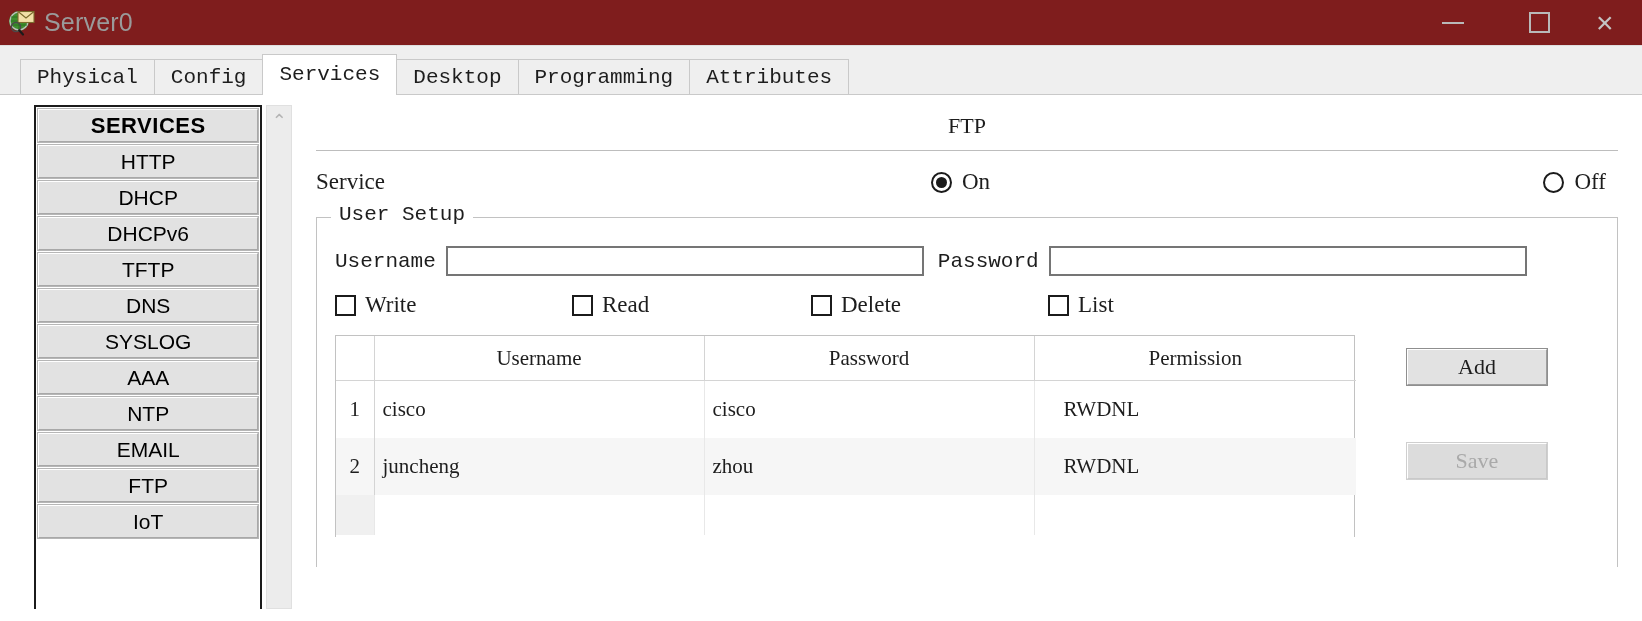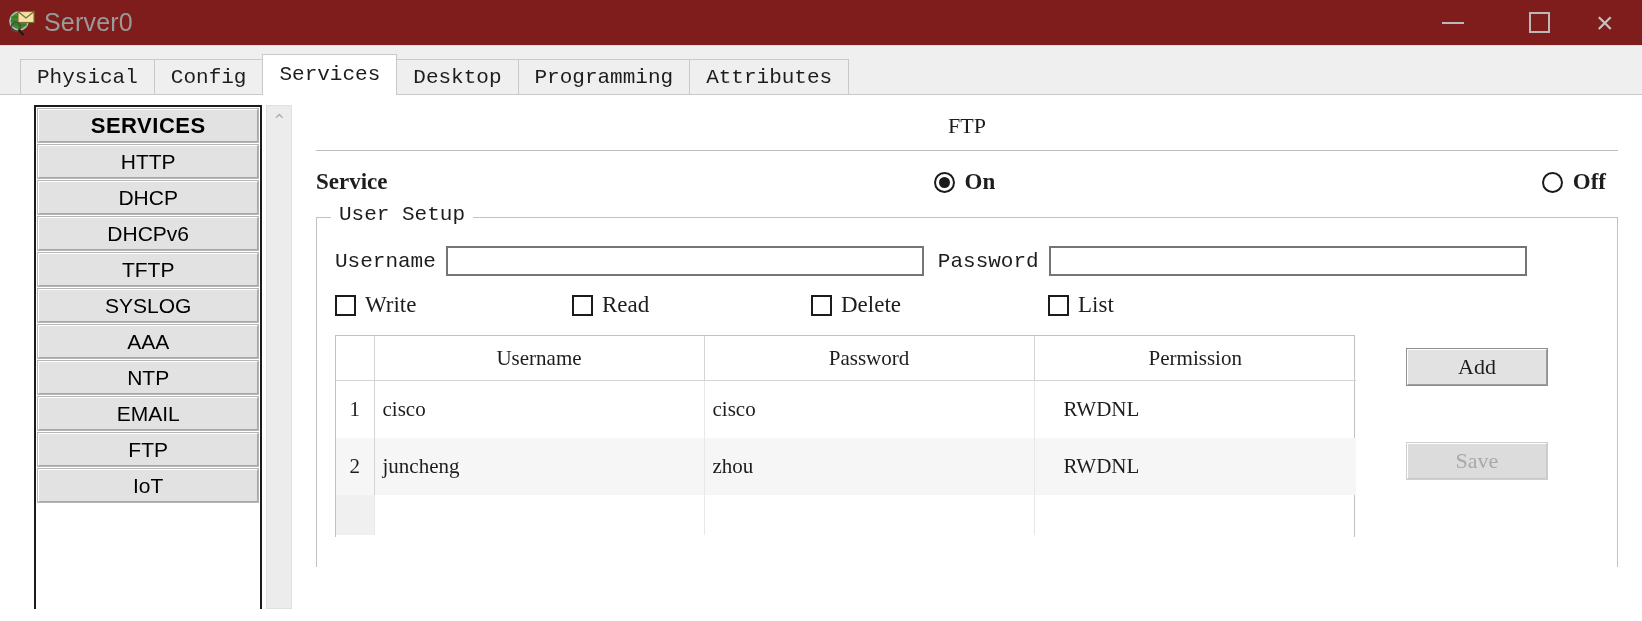--- a/index.html
+++ b/index.html
@@ -196,21 +196,20 @@
     background: #bdbdbd;
     margin: 0 14px 0 14px;
   }
 
   .service-row {
     display: flex;
     align-items: center;
     height: 62px;
     padding: 0 14px;
     box-sizing: border-box;
-    font-weight: bold;
   }
   .service-label {
     font-family: "Liberation Serif", serif;
     font-size: 23px;
     color: #1d1d1d;
   }
   .radio-group {
     display: flex;
     align-items: center;
     gap: 10px;
@@ -442,20 +441,21 @@
 
 <div class="content">
 
   <div class="sidebar-wrap">
     <div class="sidebar-list">
       <div class="svc-btn header">SERVICES</div>
       <div class="svc-btn">HTTP</div>
       <div class="svc-btn">DHCP</div>
       <div class="svc-btn">DHCPv6</div>
       <div class="svc-btn">TFTP</div>
+      <div class="svc-btn">DNS</div>
       <div class="svc-btn">SYSLOG</div>
       <div class="svc-btn">AAA</div>
       <div class="svc-btn">NTP</div>
       <div class="svc-btn">EMAIL</div>
       <div class="svc-btn">FTP</div>
       <div class="svc-btn">IoT</div>
     </div>
     <div class="sb-scroll">
       <span class="sb-arrow">⌃</span>
     </div>

